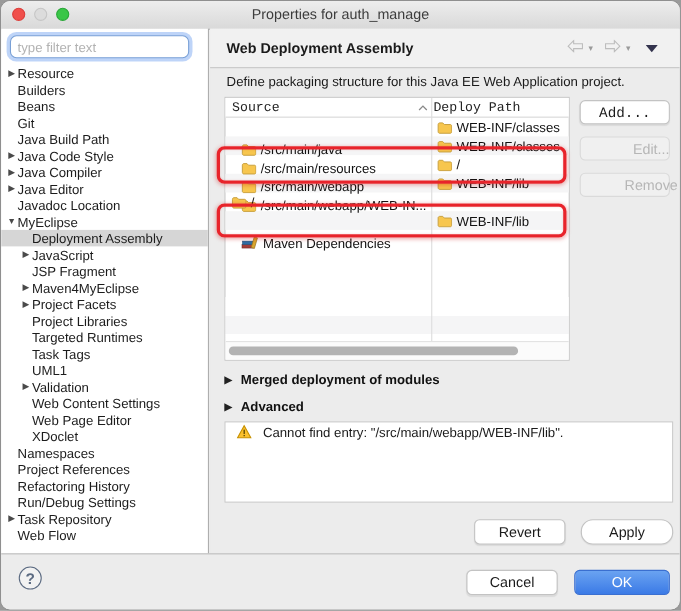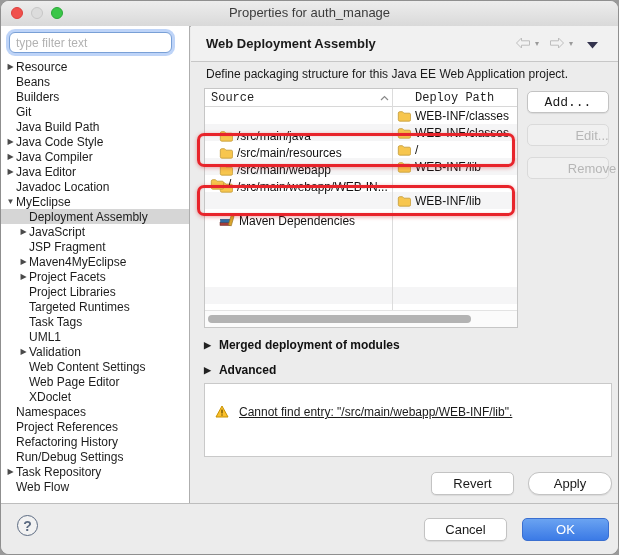--- a/index.html
+++ b/index.html
@@ -35,21 +35,21 @@
   .main-title{font-size:13px;font-weight:bold;color:#1a1a1a;margin-left:15px;}
   .nav-icons{margin-left:auto;margin-right:20px;display:flex;align-items:center;gap:4px;}
   .nav-caret{font-size:8px;color:#9a9a9a;}
   .desc{position:absolute;top:41px;left:15px;font-size:12px;color:#1a1a1a;}
   
   .table{position:absolute;left:13px;top:62px;width:314px;height:240px;background:#fff;
          border:1px solid #c6c6c6;box-sizing:border-box;}
   .thead{height:17px;display:flex;align-items:center;font-size:12px;color:#222;
          border-bottom:1px solid #d8d8d8;background:#fff;font-family:Liberation Mono, monospace;}
   .th1{width:187px;display:flex;align-items:center;padding-left:6px;box-sizing:border-box;}
-  .th2{flex:1;padding-left:23px;}
+  .th2{flex:1;padding-left:2px;}
   .sort{margin-left:auto;margin-right:3px;display:inline-flex;}
   .col-divider{position:absolute;left:187px;top:0;bottom:16px;width:1px;background:#dcdcdc;}
   .trow{height:17px;display:flex;align-items:center;font-size:12px;color:#111;}
   .trow.even{background:#f5f5f6;}
   .cell1{width:187px;display:flex;align-items:center;padding-left:14px;box-sizing:border-box;
          white-space:nowrap;overflow:hidden;margin-top:40px;}
   .cell2{flex:1;display:flex;align-items:center;padding-left:5px;white-space:nowrap;overflow:hidden;}
   .row-icon{display:inline-flex;margin-right:4px;flex:none;}
   .tfiller{position:absolute;left:0;right:0;top:181px;bottom:16px;
            background:repeating-linear-gradient(to bottom,#ffffff 0 17px,#f5f5f6 17px 34px);}
@@ -60,21 +60,21 @@
        display:flex;align-items:center;justify-content:center;}
   .btn.enabled{background:#ffffff;border:1px solid #c3c3c3;color:#1a1a1a;box-shadow:0 1px 1px rgba(0,0,0,.08);}
   .btn.disabled{background:#f0f0f0;border:1px solid #dadada;color:#b6b6b6;padding-left:48px;}
   .side-btn{position:absolute;left:336px;width:82px;height:22px;}
   
   .section{position:absolute;left:13px;display:flex;align-items:center;font-size:12px;font-weight:bold;color:#111;}
   .sec-arrow{font-size:9px;margin-right:8px;color:#222;}
   
   .warnbox{position:absolute;left:13px;top:357px;width:408px;height:74px;background:#fff;
            border:1px solid #c9c9c9;box-sizing:border-box;}
-  .warnline{display:flex;align-items:flex-start;padding:21px 10px;font-size:12px;color:#1a1a1a;gap:10px;text-decoration:underline;}
+  .warnline{display:flex;align-items:flex-start;padding:2px 10px;font-size:12px;color:#1a1a1a;gap:10px;}
   
   .revert-btn{position:absolute;left:240px;top:446px;width:83px;height:23px;}
   .apply-btn{position:absolute;left:337px;top:446px;width:84px;height:23px;border-radius:11px;}
   
   .bottombar{position:absolute;left:0;right:0;bottom:0;height:50px;background:#ececec;border-top:1px solid #bdbdbd;}
   .help-btn{position:absolute;left:16px;top:11px;width:21px;height:21px;border-radius:50%;
             border:1.5px solid #5c6b82;color:#5c6b82;font-size:14px;font-weight:bold;
             display:flex;align-items:center;justify-content:center;box-sizing:border-box;background:#f2f2f2;}
   .cancel-btn{position:absolute;left:423px;top:14px;width:83px;height:23px;}
   .ok-btn{position:absolute;left:521px;top:14px;width:87px;height:23px;border-radius:5px;
@@ -104,25 +104,25 @@
     <div class="filter-wrap">
       <input class="filter-input" type="text" placeholder="type filter text" style="">
     </div>
     <div class="tree">
         <div class="tree-item lvl0">
           <span class="tree-arrow">▶</span>
           <span>Resource</span>
         </div>
         <div class="tree-item lvl0">
           <span class="tree-arrow"></span>
+          <span>Builders</span>
+        </div>
+        <div class="tree-item lvl0">
+          <span class="tree-arrow"></span>
           <span>Beans</span>
-        </div>
-        <div class="tree-item lvl0">
-          <span class="tree-arrow"></span>
-          <span>Builders</span>
         </div>
         <div class="tree-item lvl0">
           <span class="tree-arrow"></span>
           <span>Git</span>
         </div>
         <div class="tree-item lvl0">
           <span class="tree-arrow"></span>
           <span>Java Build Path</span>
         </div>
         <div class="tree-item lvl0">

